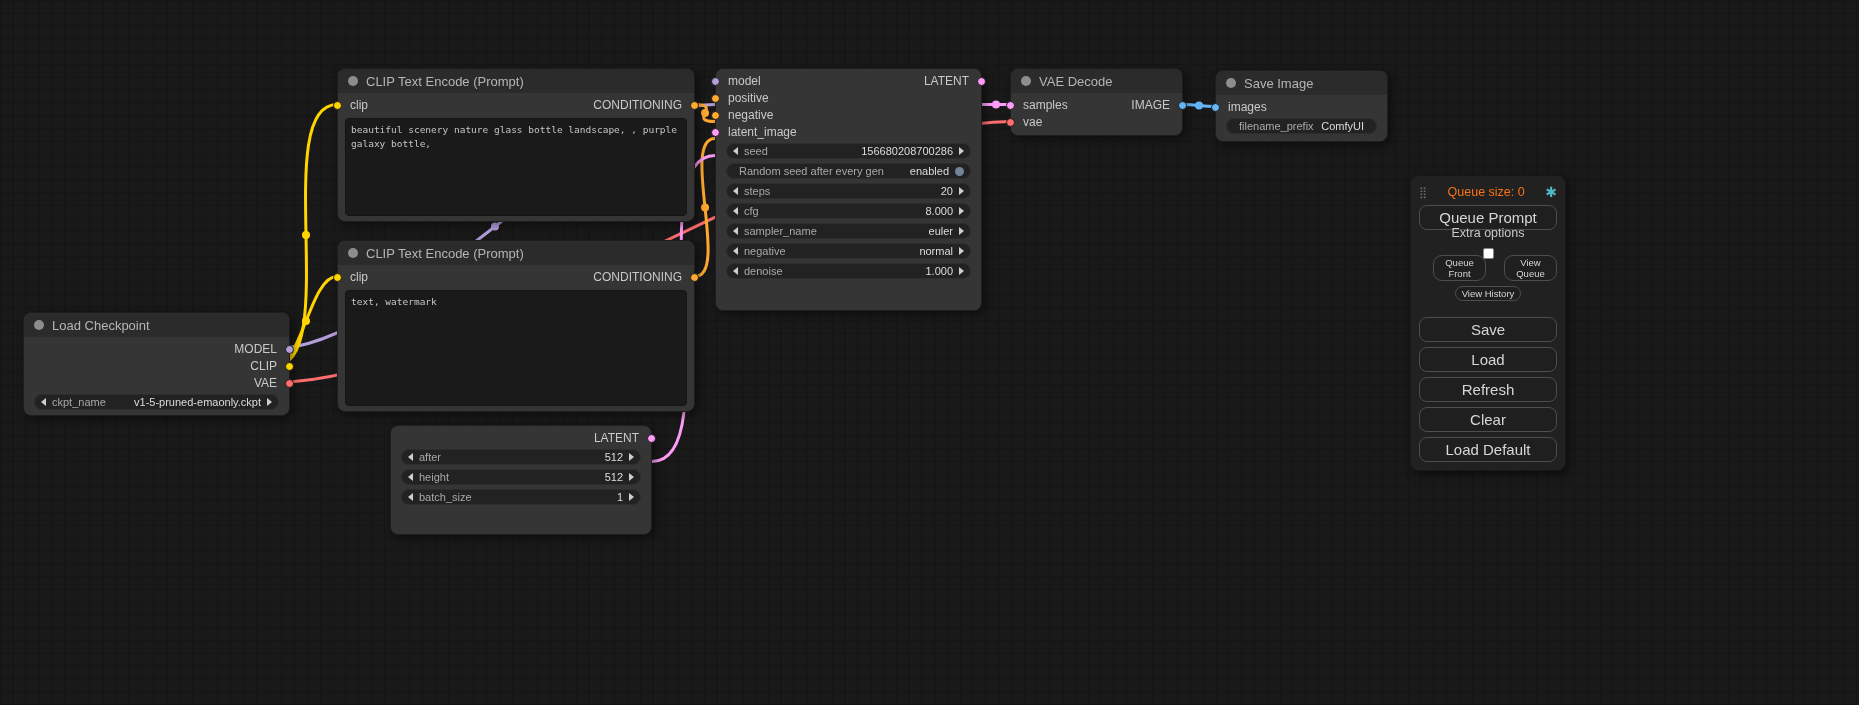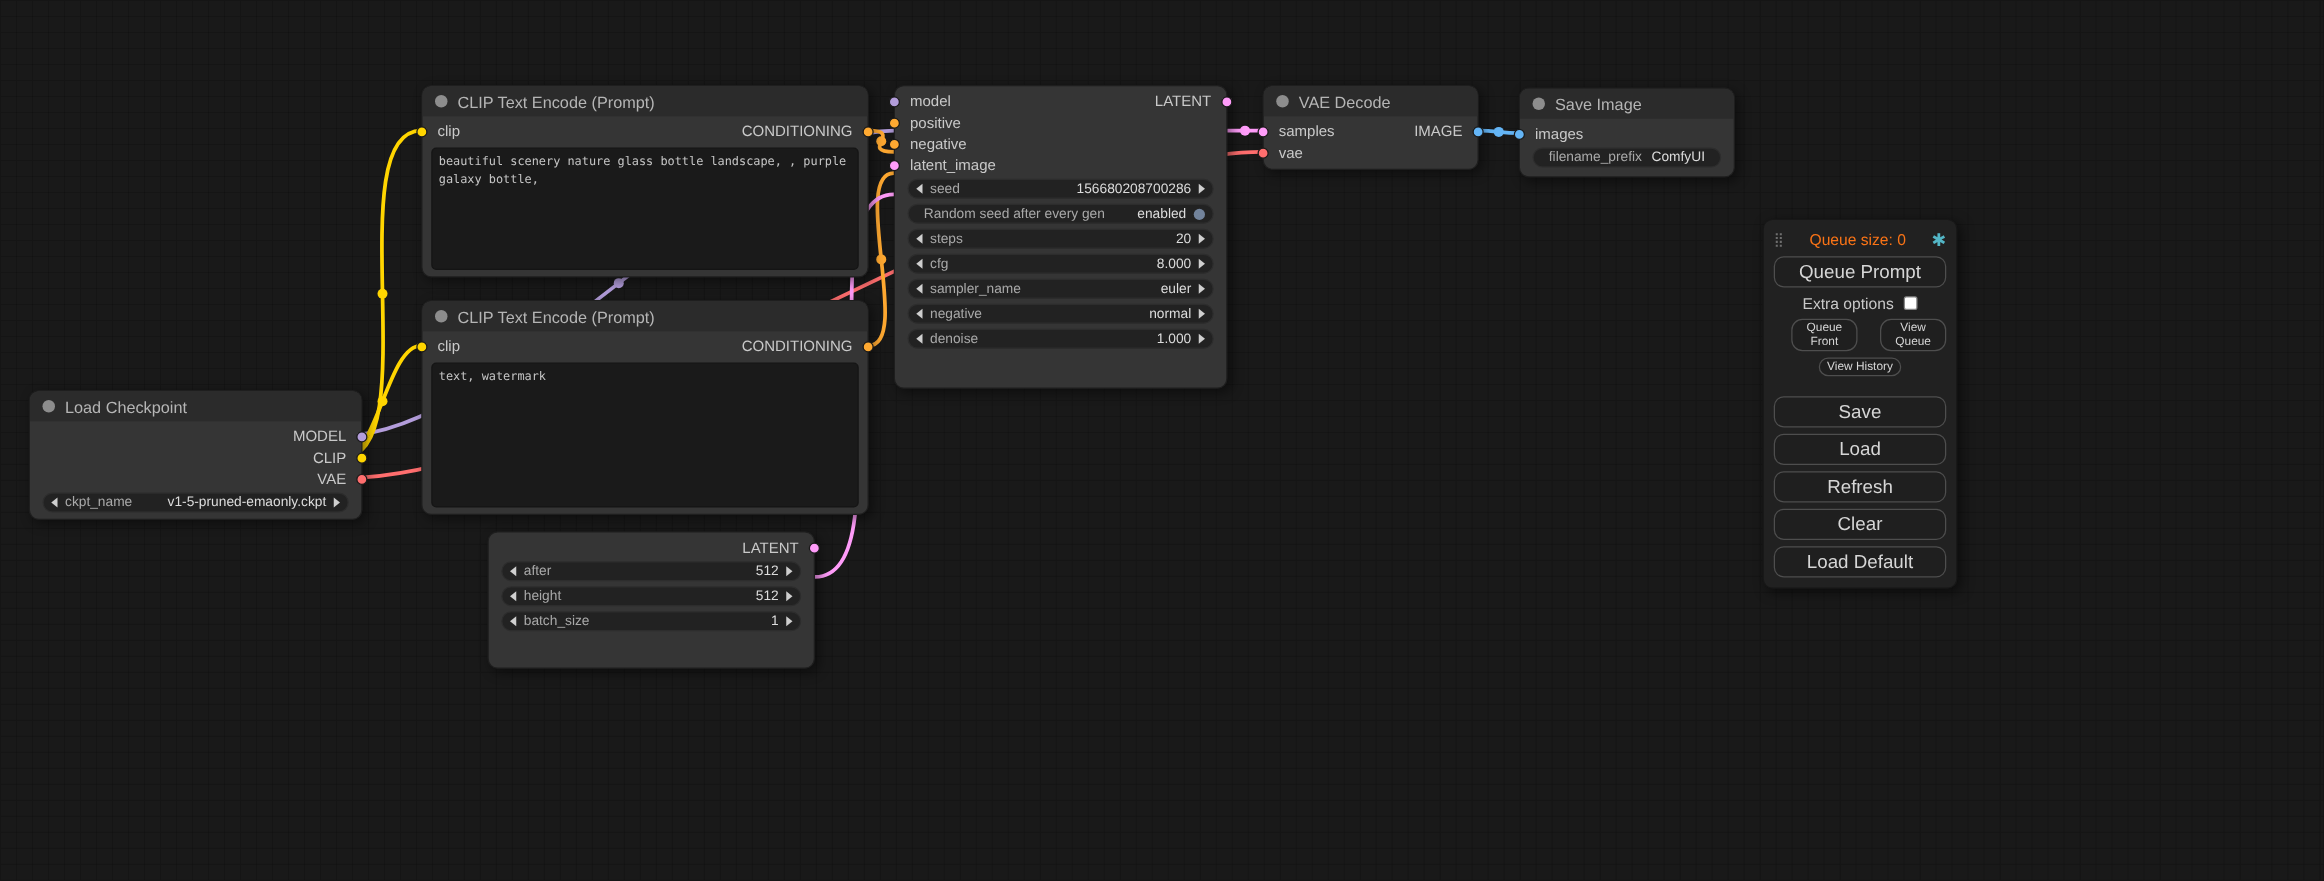--- a/index.html
+++ b/index.html
@@ -67,21 +67,21 @@
     box-shadow:3px 3px 9px rgba(0,0,0,.5);padding:8px;
     display:flex;flex-direction:column;gap:5px;color:#c8c8c8;}
   .menu-header{display:flex;align-items:center;height:16px;}
   .drag-handle{color:#6e6e6e;font-size:11px;cursor:grab;line-height:1;}
   .queue-size{flex:1;text-align:center;font-size:12.5px;color:#f97316;}
   .gear{color:var(--c-gear,#53b6c6);font-size:14px;line-height:1;cursor:pointer;}
   .btn{background:#1f1f1f;border:1px solid #4e4e4e;color:#d6d6d6;border-radius:8px;
     font-family:"Liberation Sans",sans-serif;cursor:pointer;display:block;width:100%;}
   .btn.big{font-size:15px;padding:3px 0;}
   .btn.small{font-size:9.5px;border-radius:9px;padding:1px 6px;width:auto;}
-  .extra-row{display:flex;justify-content:center;align-items:center;gap:8px;font-size:12.5px;height:15px;}
+  .extra-row{display:flex;justify-content:center;align-items:center;gap:8px;font-size:12.5px;height:15px;flex-direction:column;}
   .checkbox{width:11px;height:11px;background:var(--c-checkbox,#fff);border:1px solid #888;border-radius:2px;cursor:pointer;flex:none;}
   .small-pair{display:flex;gap:4px;}
   .small-pair .btn{flex:1;margin-left:14px;}
   .center-row{display:flex;justify-content:center;}
   .menu-gap{height:6px;flex:none;}
 </style>
 </head>
 <body>
 
 <div class="canvas">

